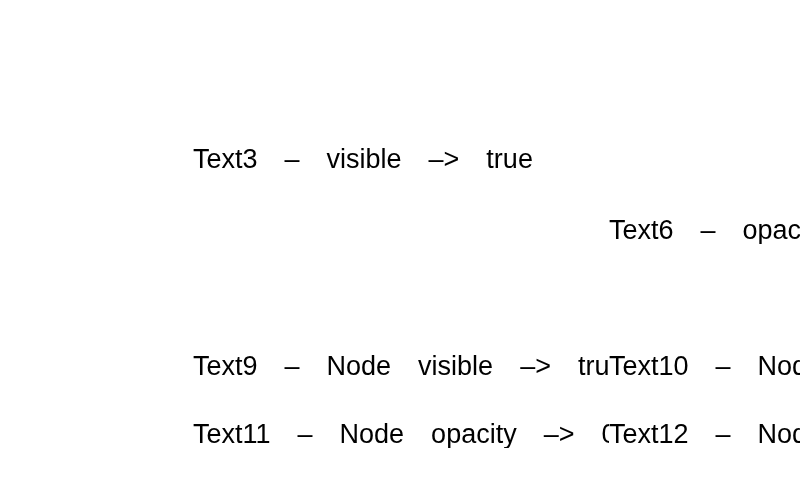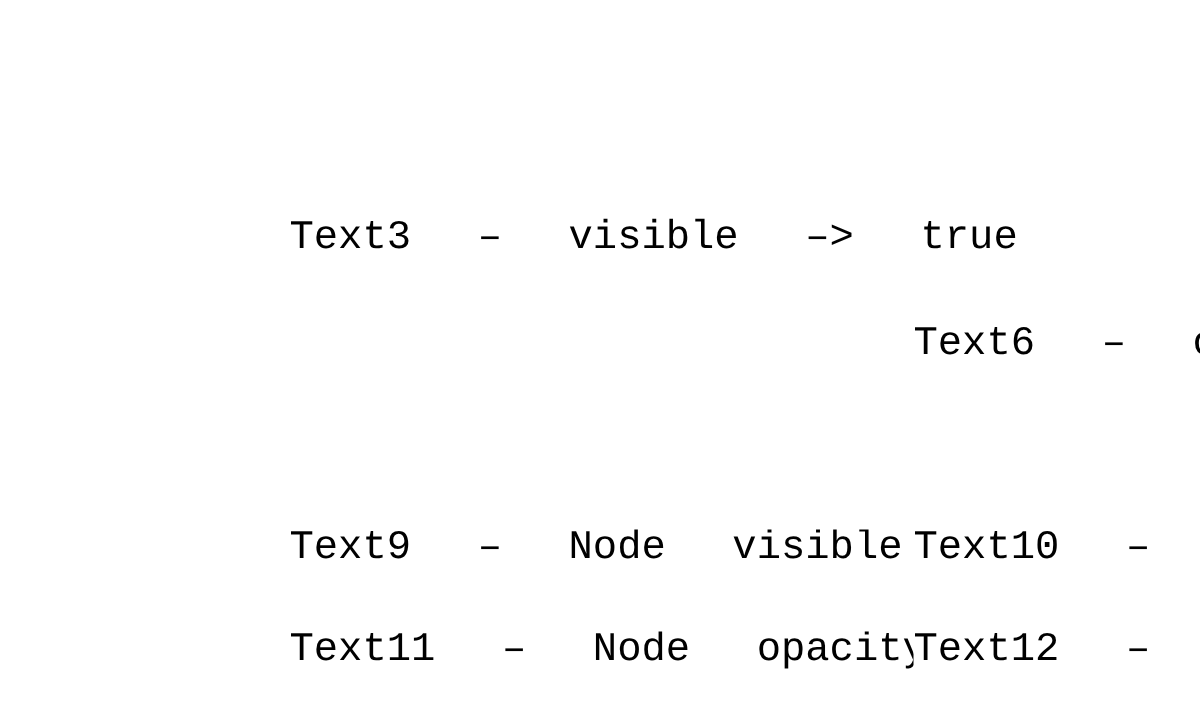--- a/index.html
+++ b/index.html
@@ -17,21 +17,21 @@
     position: relative;
     width: 800px;
     height: 480px;
     background: #ffffff;
     overflow: hidden;
   }
   .text-run {
     position: absolute;
     white-space: pre;
     color: #000000;
-    font-family: Liberation Mono, monospace;
+    font-family: Liberation Sans, sans-serif;
     font-size: 27px;
     line-height: 27px;
     font-weight: 400;
     letter-spacing: 0px;
     word-spacing: 6px;
   }
   
   .clipped {
     overflow: hidden;
   }

